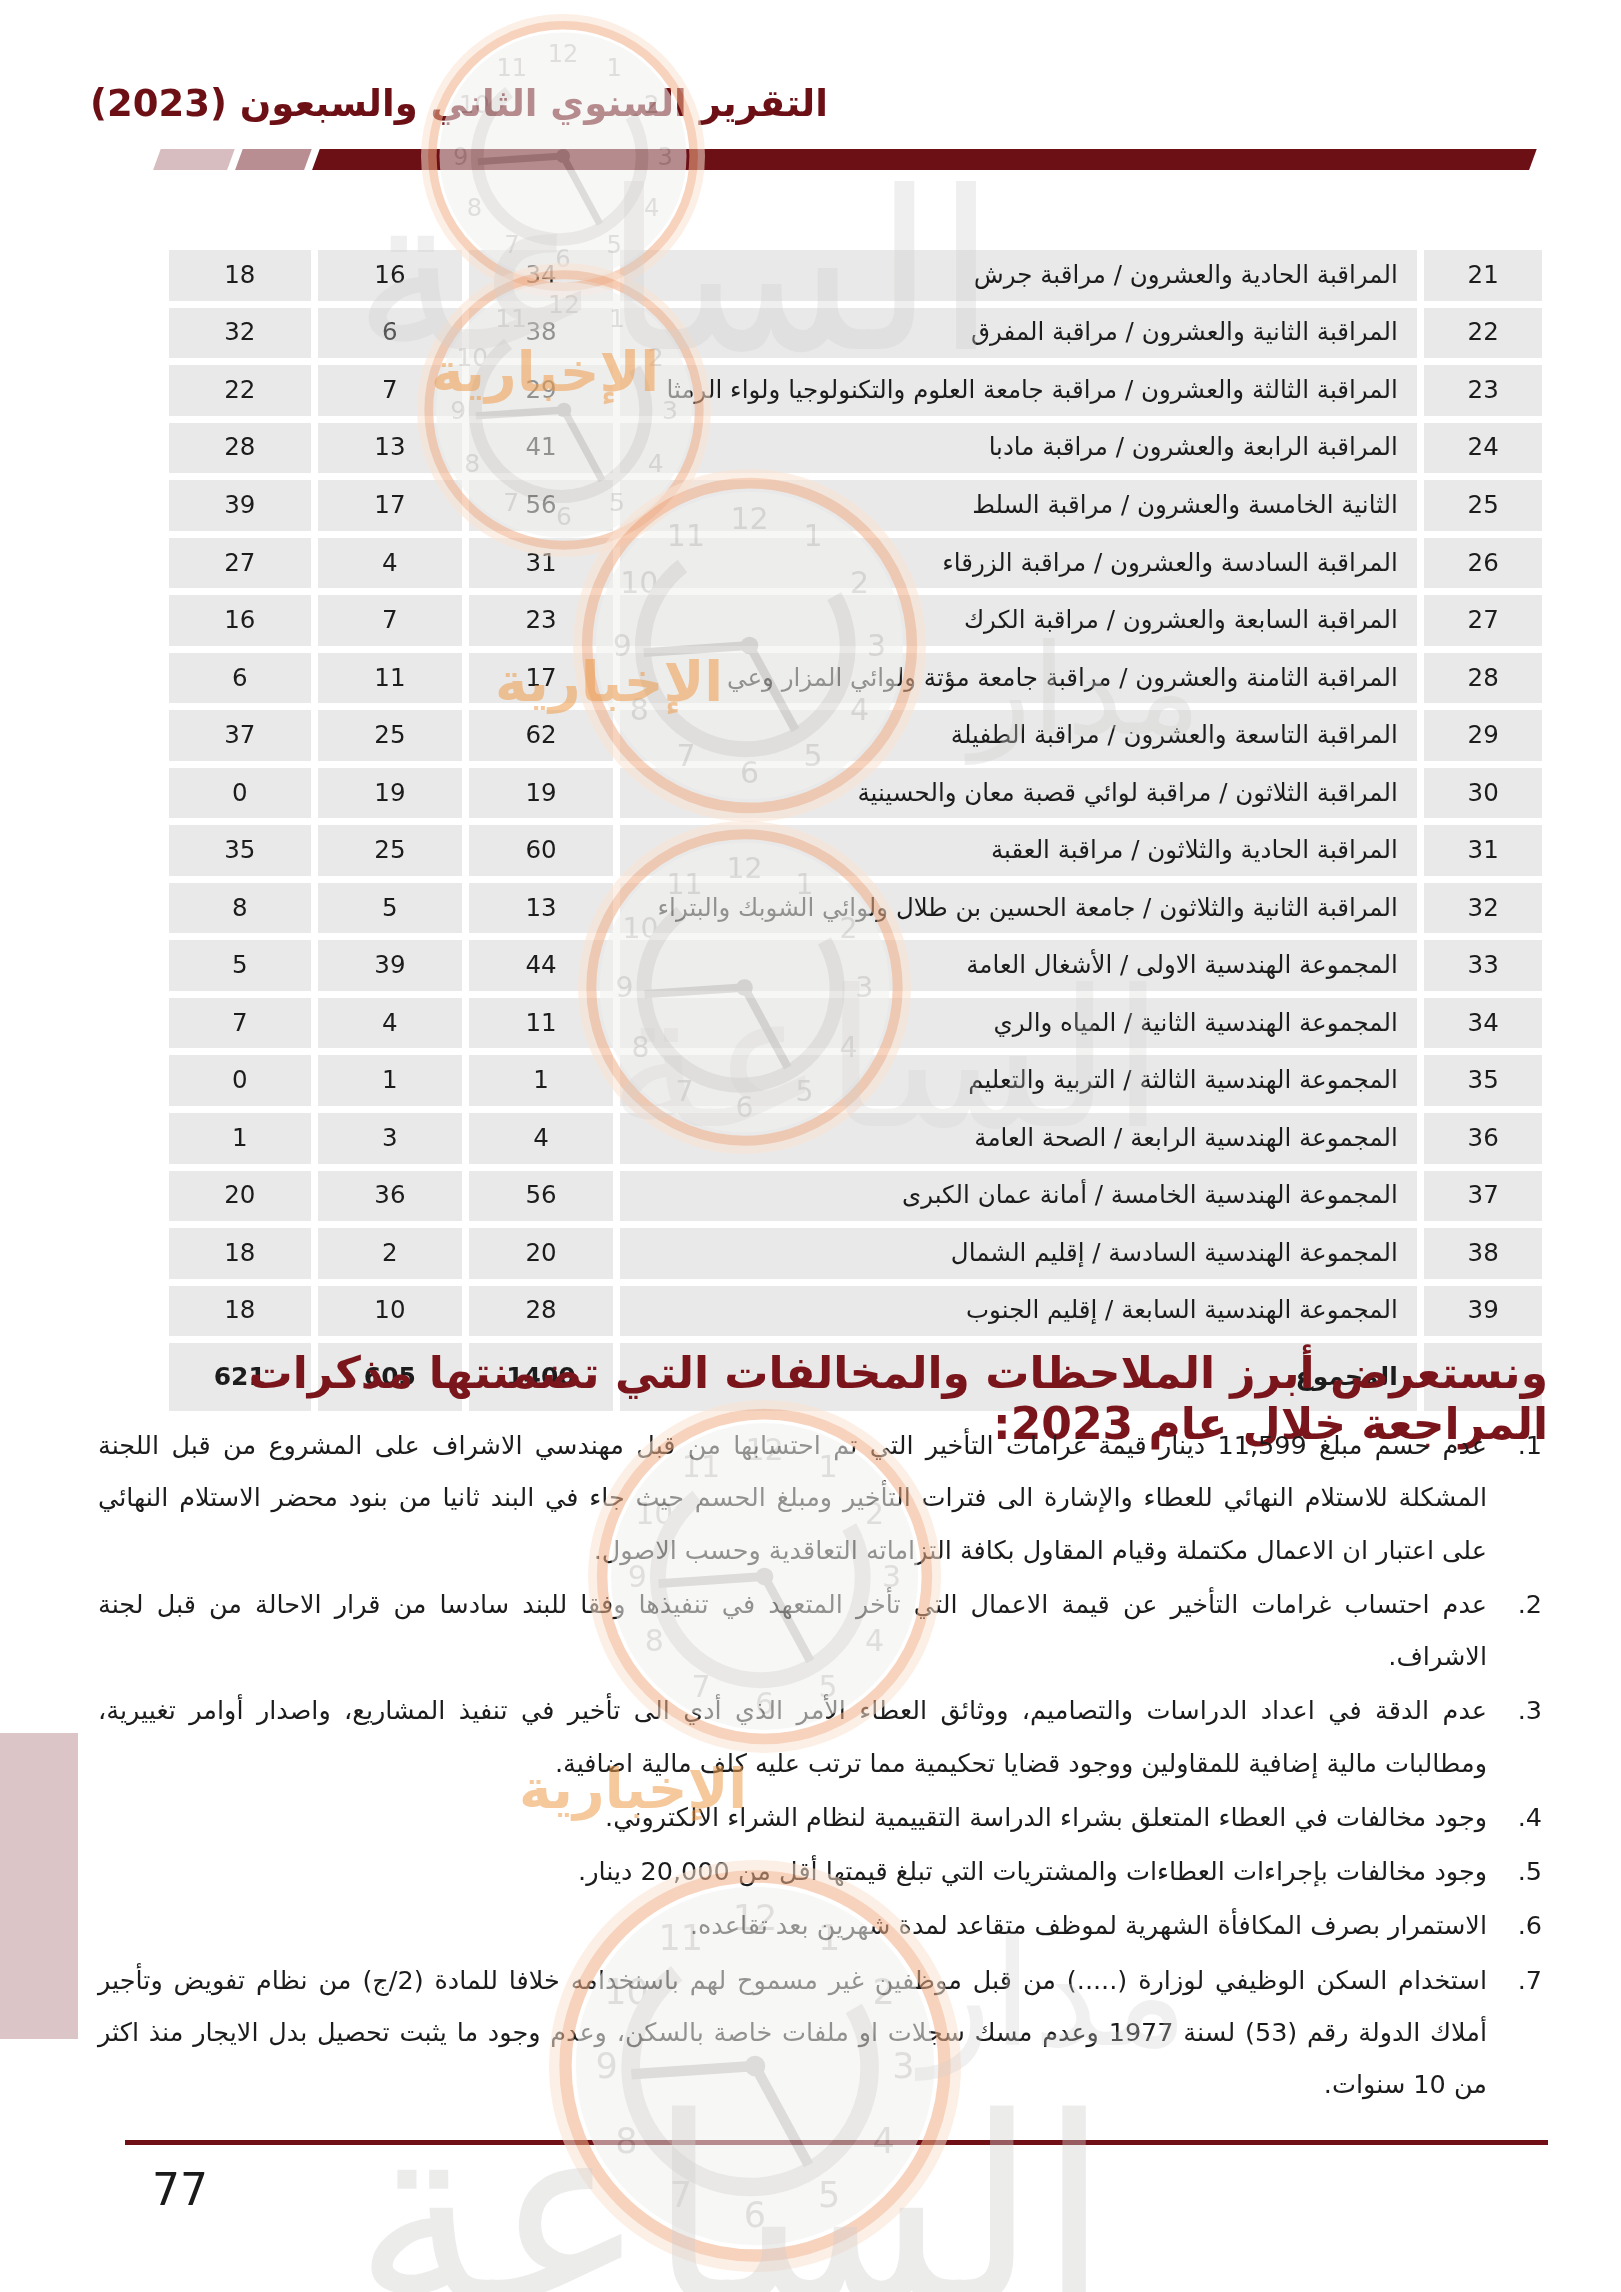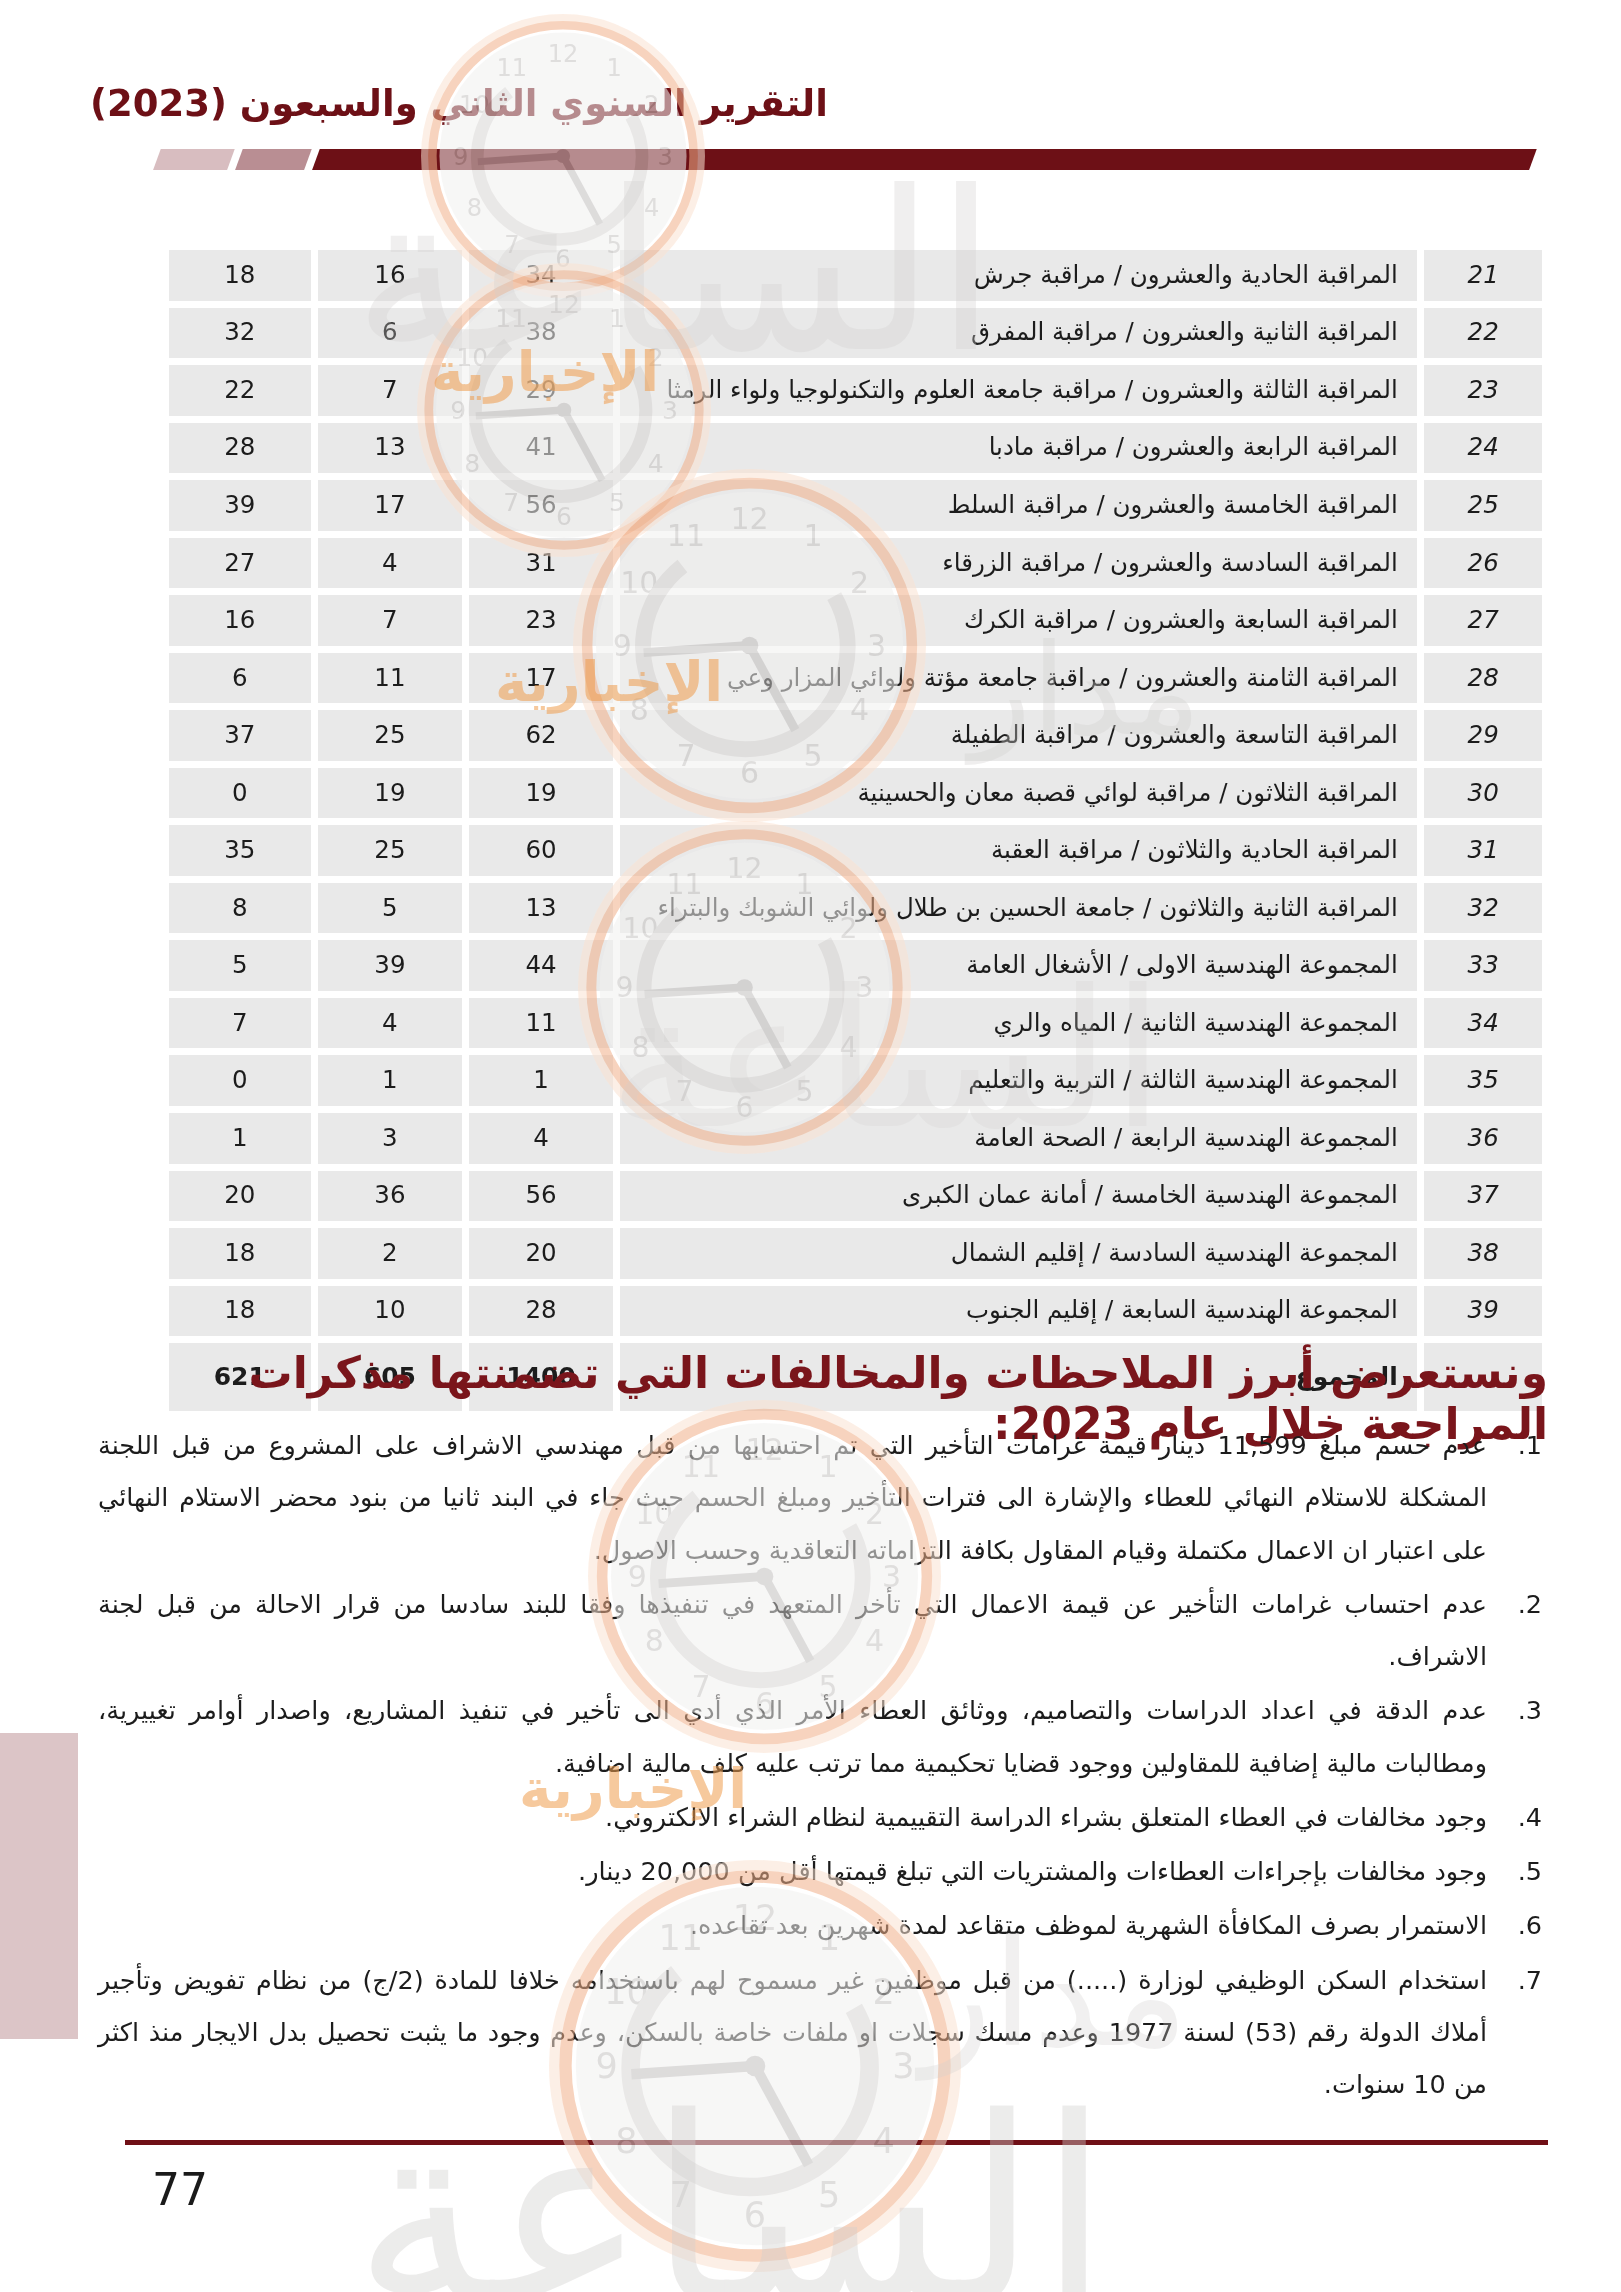--- a/index.html
+++ b/index.html
@@ -31,21 +31,21 @@
   .audit-table{
     position:absolute;top:243px;left:162px;width:1387px;
     border-collapse:separate;border-spacing:7.8px 7.8px;
     direction:rtl;z-index:2;
   }
   .audit-table td{
     background:#e9e9e9;
     font-size:24.5px;line-height:1.5;
     padding:6.9px 11.8px;vertical-align:middle;
   }
-  td.c-no{width:94px;text-align:center;font-style:italic;}
+  td.c-no{width:94px;text-align:center;}
   td.c-desc{text-align:right;padding-right:19.6px;}
   td.c-val{text-align:center;}
   td.c-v1{width:120px;} td.c-v2{width:121px;} td.c-v3{width:118px;}
   tr.total-row td{font-weight:bold;font-size:25px;padding-top:15px;padding-bottom:15.7px;}
   
   .obs-heading{
     position:absolute;top:1347px;right:73px;left:93px;
     text-align:right;font-size:44px;font-weight:bold;color:#7a151b;
     z-index:2;
   }
@@ -235,21 +235,21 @@
         </tr>
         <tr>
           <td class="c-no">24</td>
           <td class="c-desc">المراقبة الرابعة والعشرون / مراقبة مادبا</td>
           <td class="c-val c-v1">41</td>
           <td class="c-val c-v2">13</td>
           <td class="c-val c-v3">28</td>
         </tr>
         <tr>
           <td class="c-no">25</td>
-          <td class="c-desc">المراقبة الخامسة والعشرون / مراقبة السلط</td>
+          <td class="c-desc">الثانية الخامسة والعشرون / مراقبة السلط</td>
           <td class="c-val c-v1">56</td>
           <td class="c-val c-v2">17</td>
           <td class="c-val c-v3">39</td>
         </tr>
         <tr>
           <td class="c-no">26</td>
           <td class="c-desc">المراقبة السادسة والعشرون / مراقبة الزرقاء</td>
           <td class="c-val c-v1">31</td>
           <td class="c-val c-v2">4</td>
           <td class="c-val c-v3">27</td>

